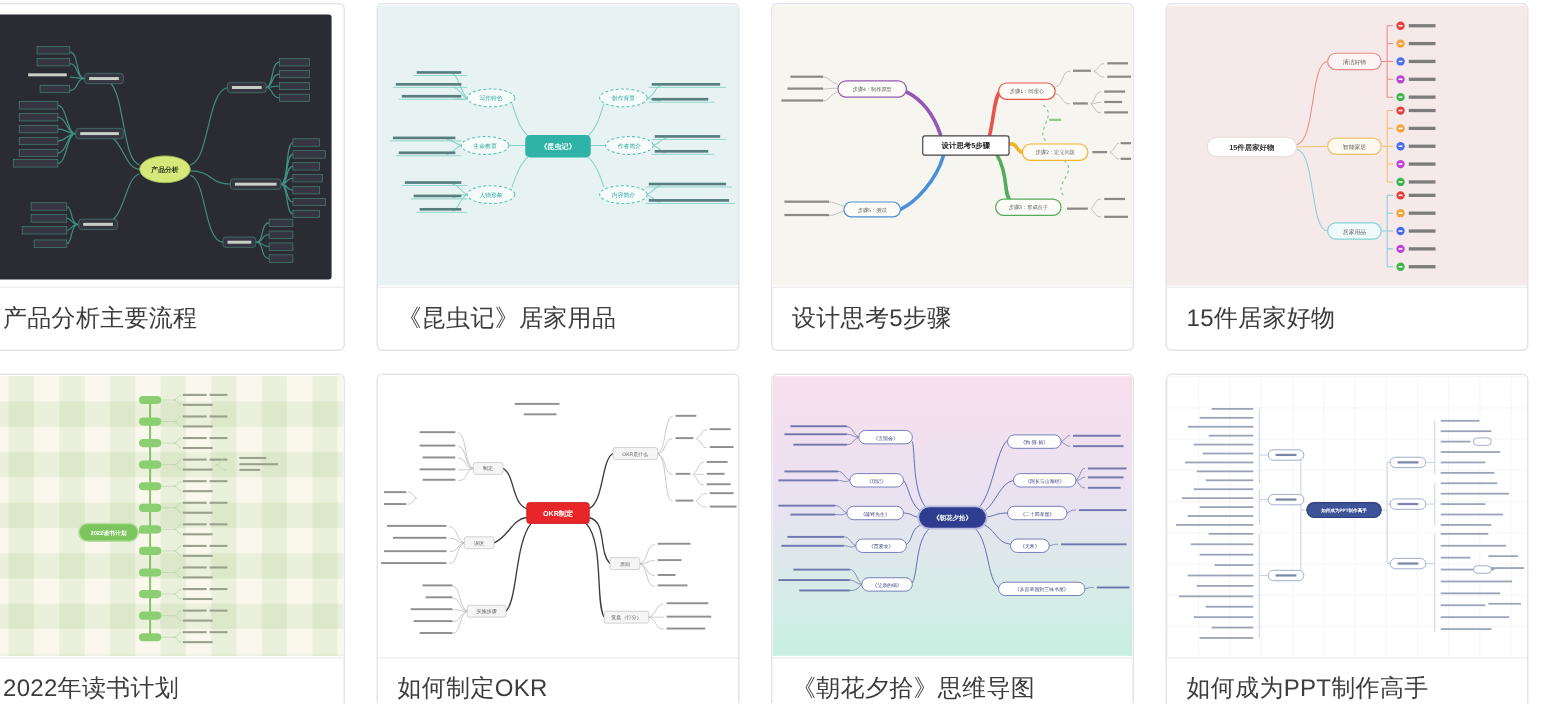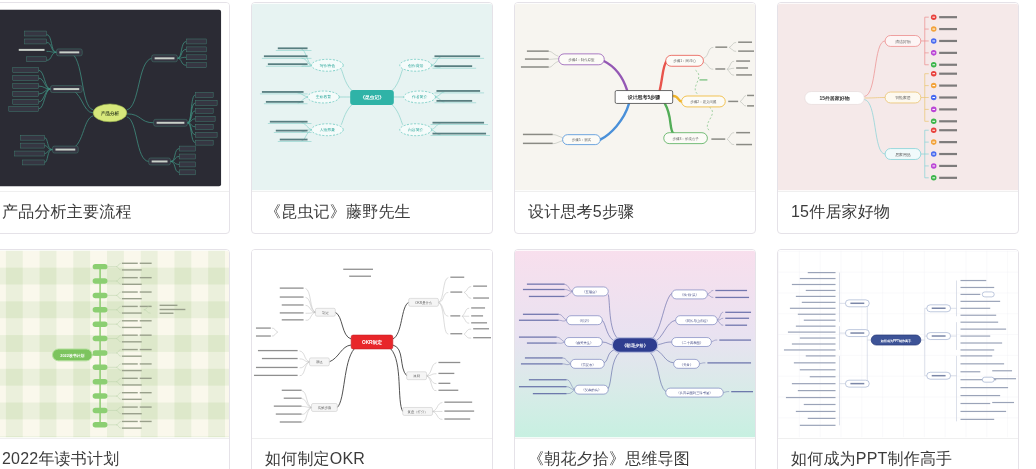--- a/index.html
+++ b/index.html
@@ -179,21 +179,21 @@
         <text class="c2bt" x="76" y="63.5">写作特色</text>
         <text class="c2bt" x="72" y="95.5">生命教育</text>
         <text class="c2bt" x="76" y="128.5">人物形象</text>
         <text class="c2bt" x="165" y="63.5">创作背景</text>
         <text class="c2bt" x="169" y="95.5">作者简介</text>
         <text class="c2bt" x="165" y="128.5">内容简介</text>
         <rect x="99" y="87" width="44" height="15" rx="3" fill="#2fb3a7"></rect>
         <text class="c2ct" x="121" y="96.5">《昆虫记》</text>
       </svg>
     </div>
-    <div class="caption">《昆虫记》藤野先生</div>
+    <div class="caption">《昆虫记》居家用品</div>
   </div>
 
   <div class="card">
     <div class="thumb">
       <svg viewBox="0 0 242 188">
         <rect width="242" height="188" fill="#f7f5f0"></rect>
         <path class="c3br" d="M113,87C108,72 100,63 90,58" stroke="#9458b4"></path>
         <path class="c3br" d="M115,100.5C110,118 96,132 86,137" stroke="#4a90d9"></path>
         <path class="c3br" d="M146,87C149,74 149,62 153,57.5" stroke="#e8544c"></path>
         <path class="c3br" d="M159,93C165,92 164,98.5 168,98.5" stroke="#f0b42a"></path>

